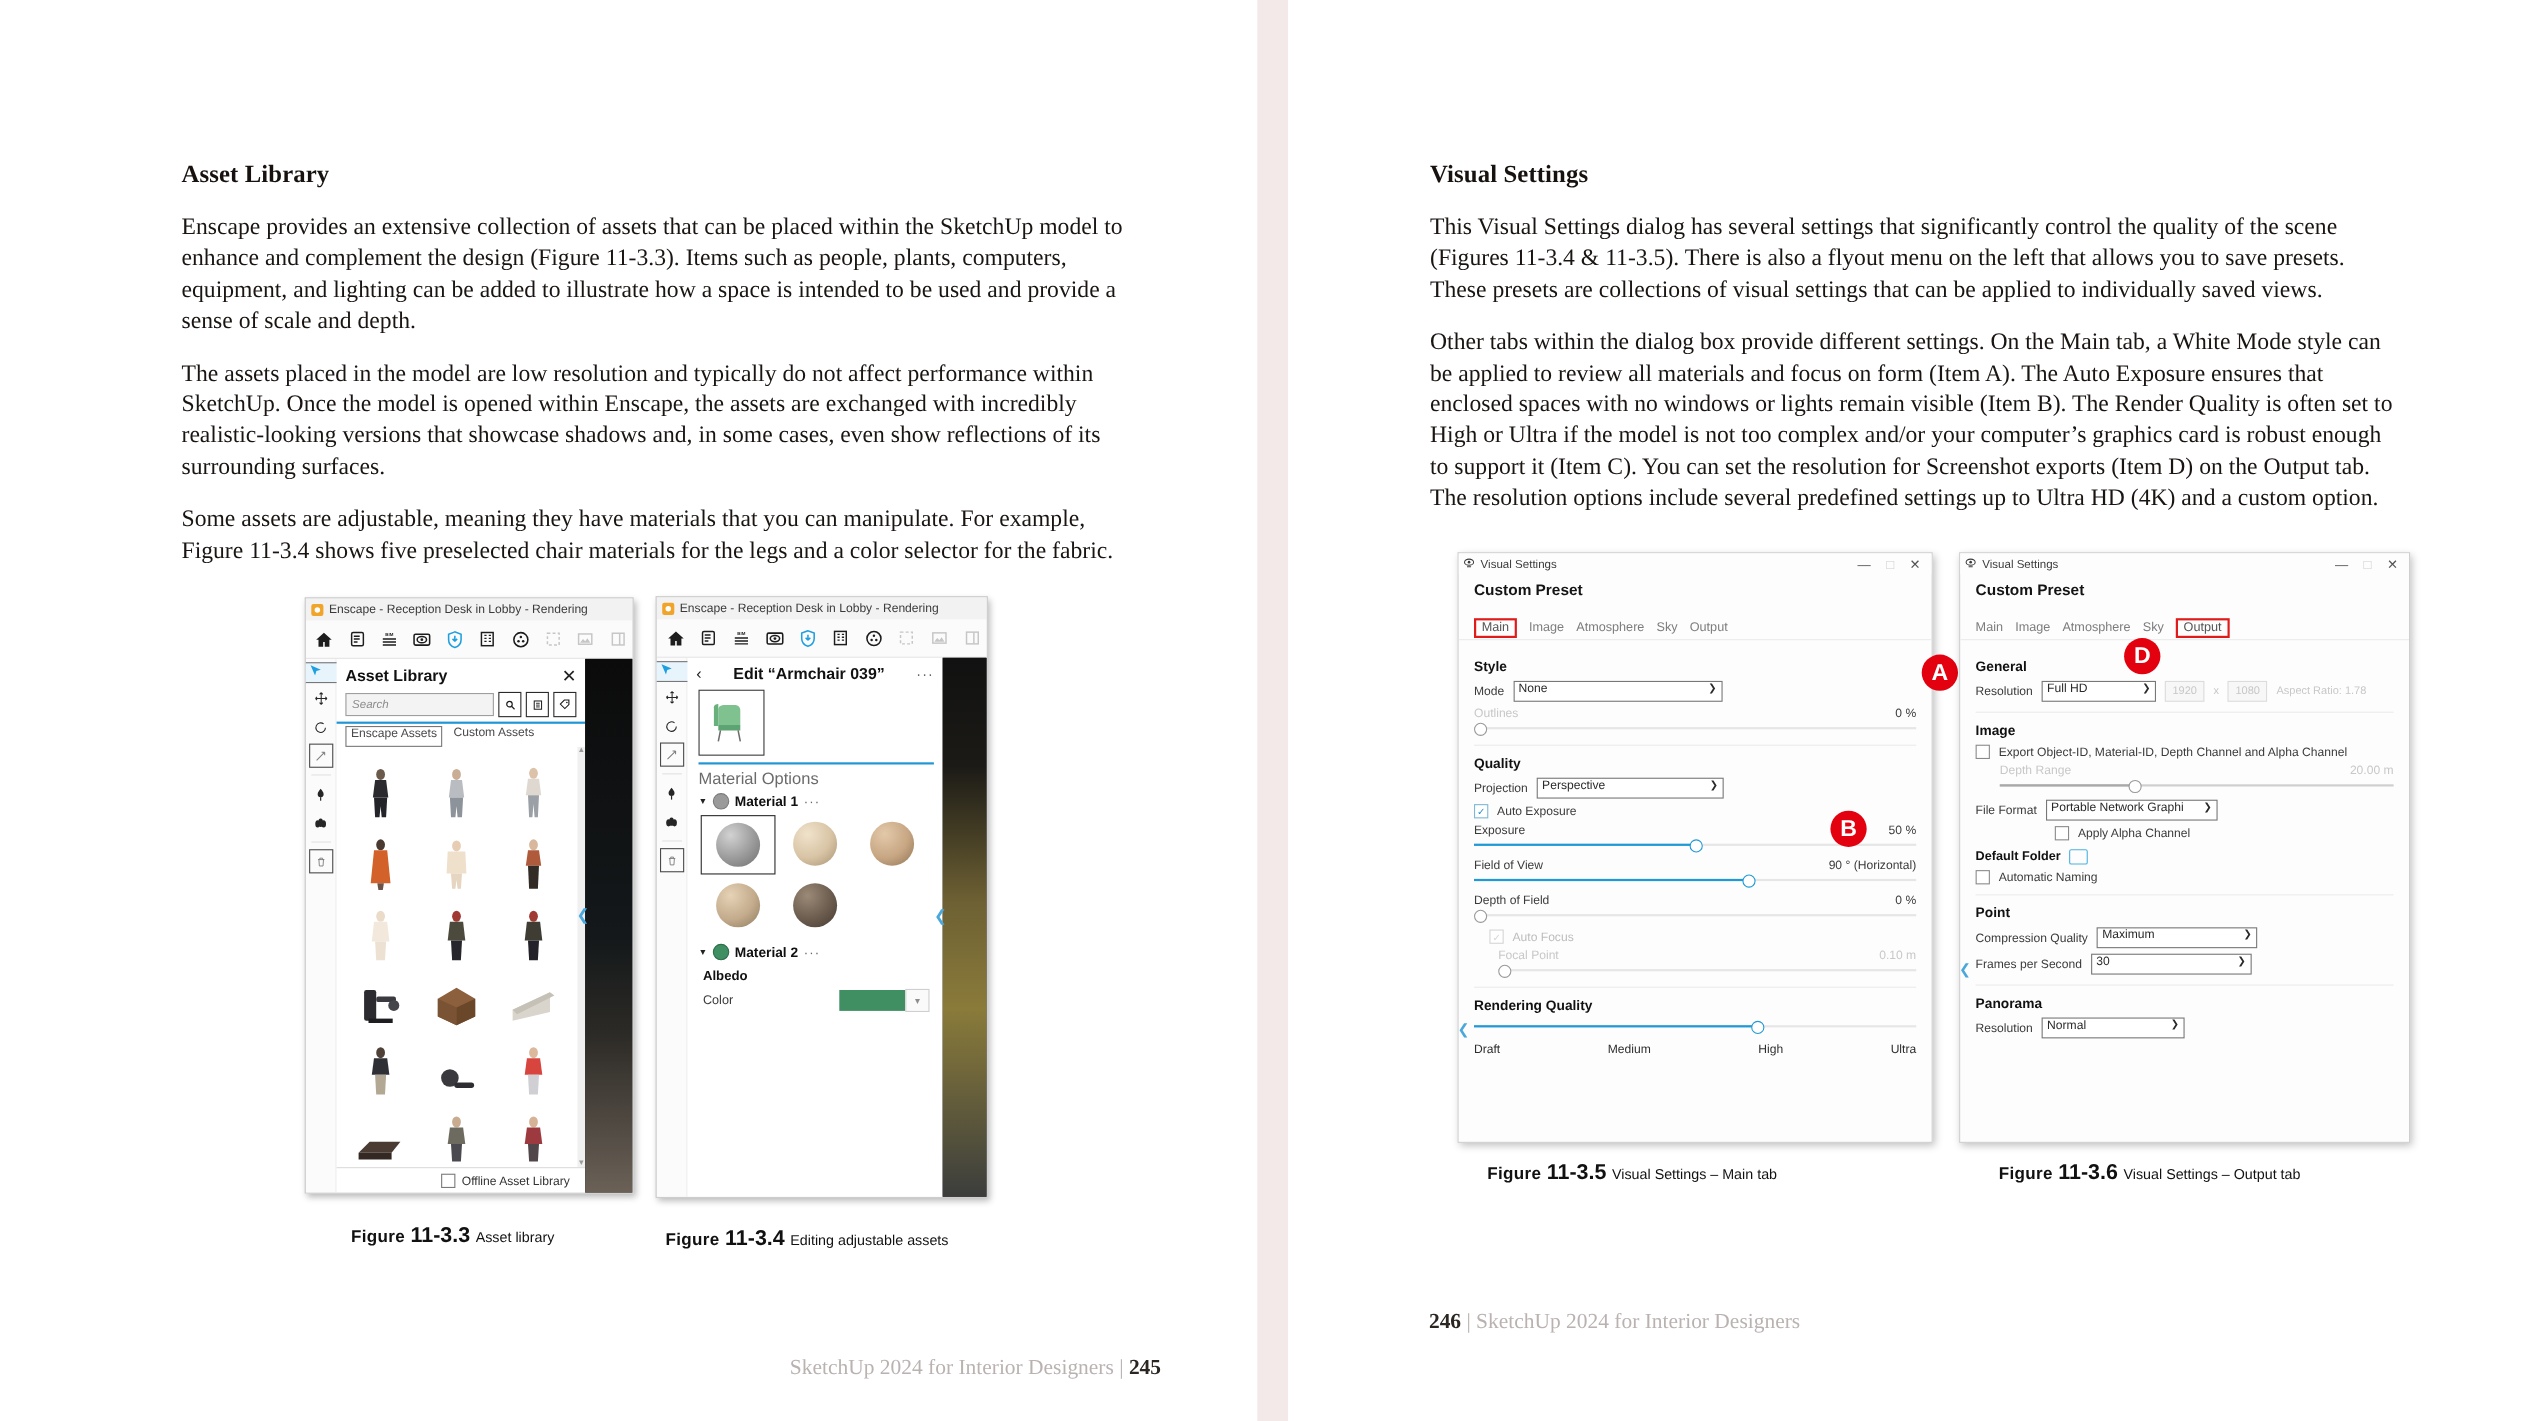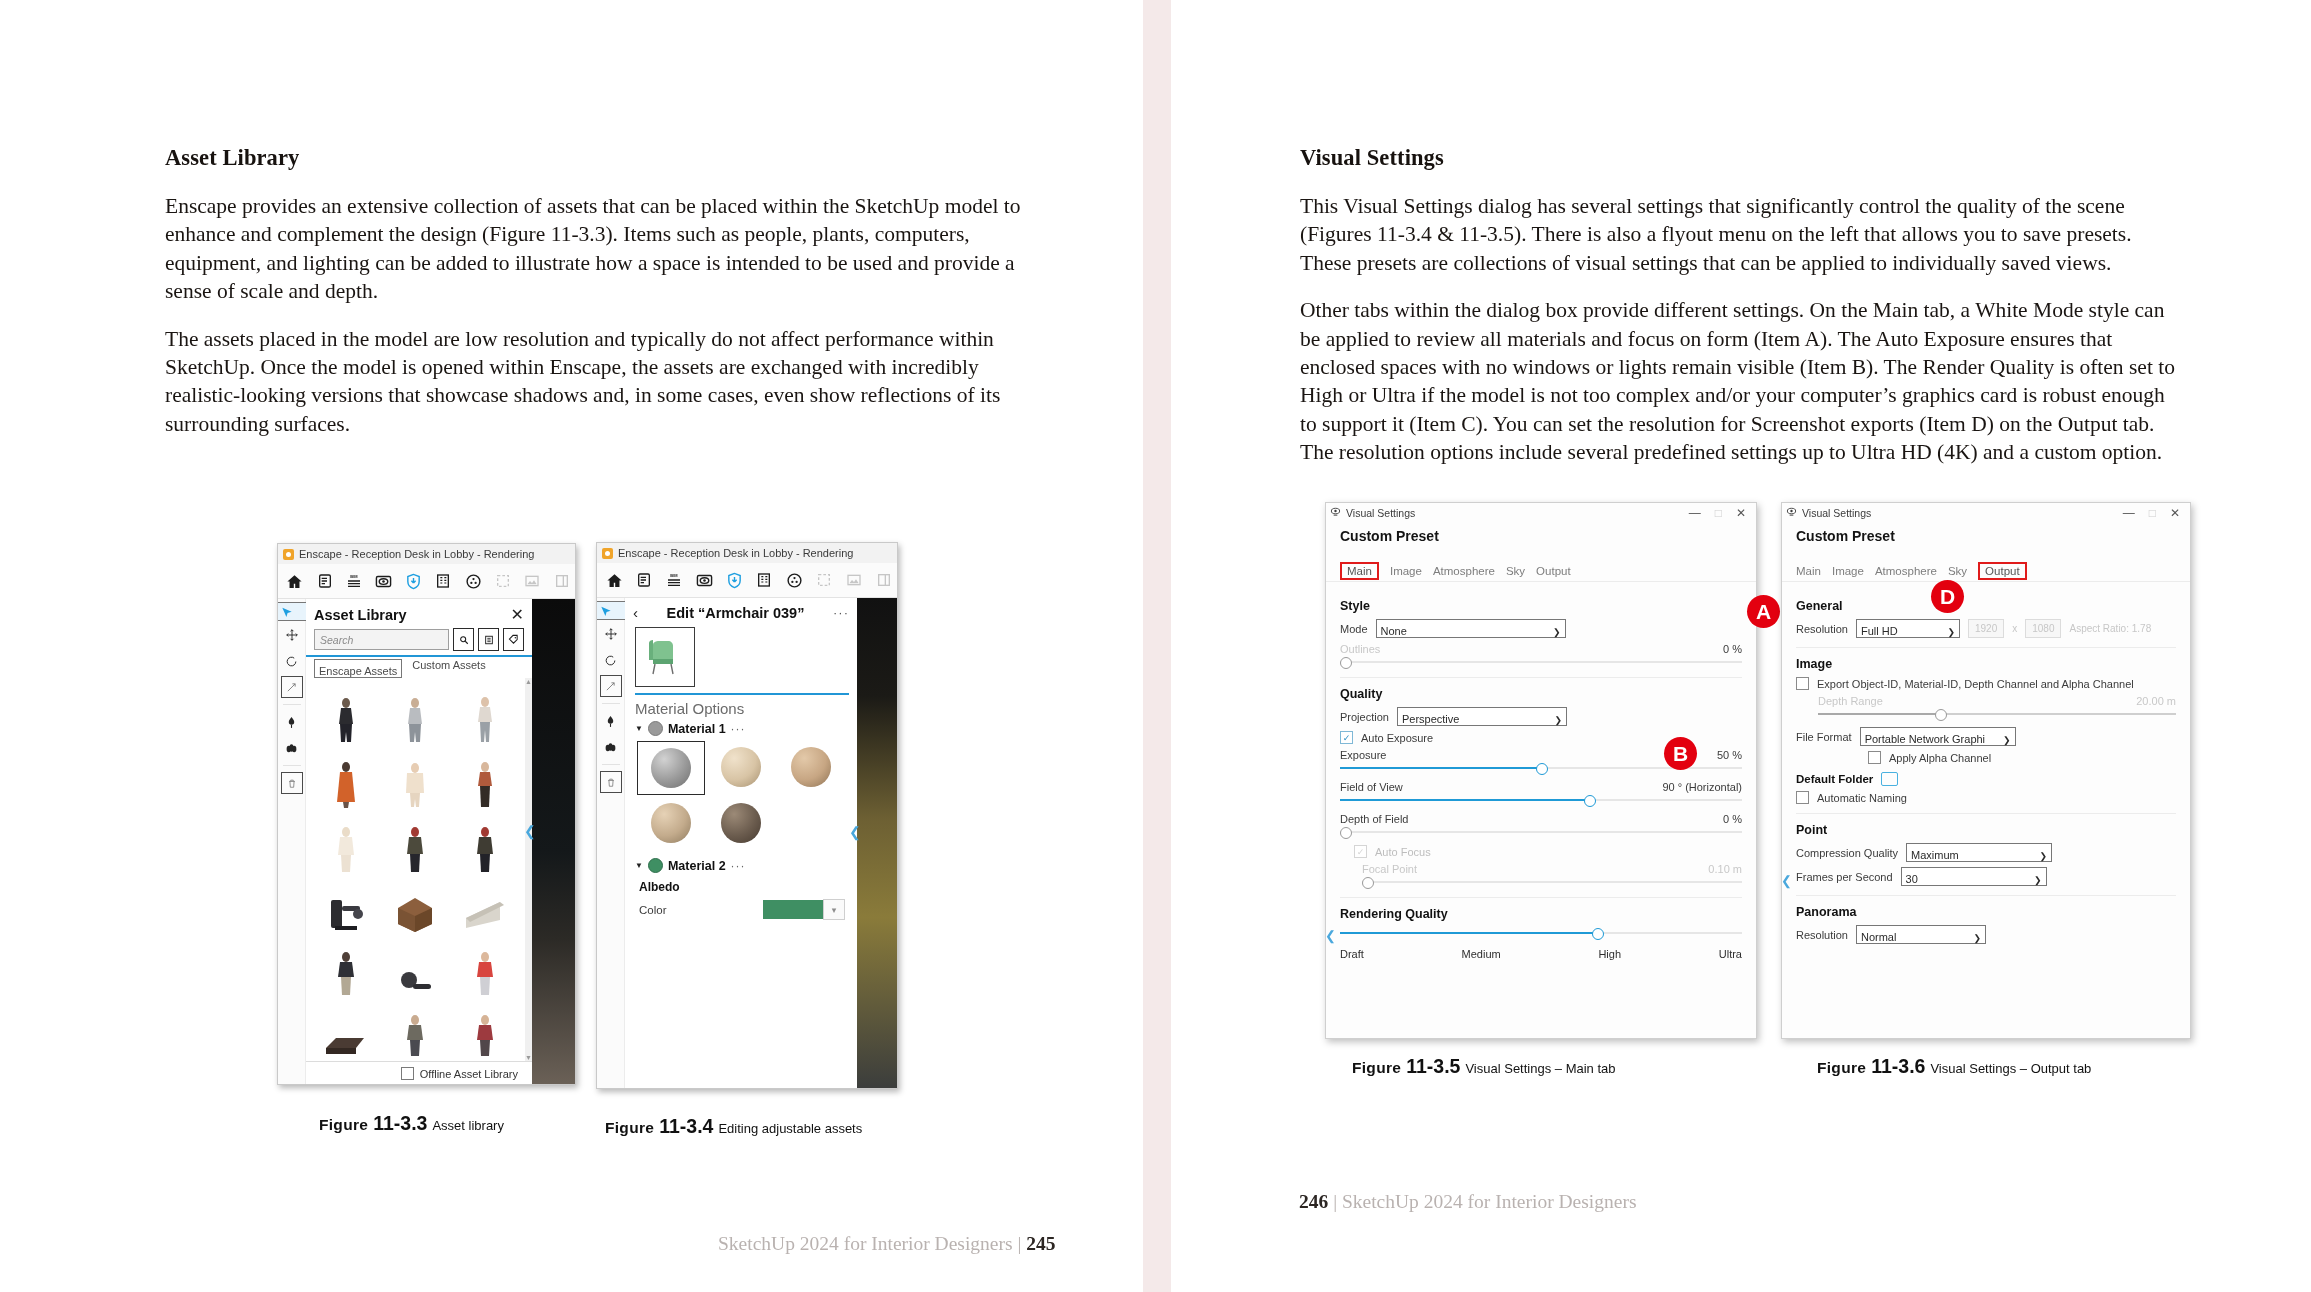--- a/index.html
+++ b/index.html
@@ -99,21 +99,21 @@
   .vs-title{height:19px;display:flex;align-items:center;font-size:10.5px;color:#3b3b3b;padding:0 4px;gap:5px;background:#fdfdfd;}
   .vs-wbtns{margin-left:auto;display:flex;gap:14px;padding-right:6px;color:#555;font-size:12px;}
   .vs-preset{font-weight:bold;font-size:14px;color:#141414;padding:6px 14px 5px 14px;}
   .vs-tabs{display:flex;gap:11px;padding:0 0 4px 14px;font-size:11.5px;color:#7d7d7d;border-bottom:1px solid #ececec;align-items:center;margin-top:16px;}
   .vs-tab.hl{border:2px solid #e01b1b;padding:1px 5px;margin:-3px 0;color:#555;}
   .vs-content{padding:8px 14px 0 14px;}
   .sec{font-weight:bold;font-size:12.5px;color:#111;margin:9px 0 6px 0;}
   .row{display:flex;align-items:center;gap:8px;margin-bottom:5px;font-size:11px;color:#3b3b3b;}
   .lbl{color:#3b3b3b;font-size:11px;}
   .lbl.dim{color:#bdbdbd;}
-  .sel{border:1px solid #777;background:#fff;height:17px;display:flex;align-items:flex-end;
+  .sel{border:1px solid #777;background:#fff;height:17px;display:flex;align-items:flex-start;
      padding:0 4px;font-size:11px;color:#2a2a2a;justify-content:space-between;}
   .chev{font-size:9px;color:#2a2a2a;margin-left:8px;}
   .chk{width:11px;height:11px;border:1px solid #7fb8d6;background:#fff;display:inline-flex;align-items:center;justify-content:center;font-size:9px;color:#2b8fc4;}
   .chk.plain{border-color:#8a8a8a;color:#555;}
   .chk.dim{border-color:#d5d5d5;color:#d5d5d5;}
   .sl-lbl{display:flex;justify-content:space-between;font-size:11px;color:#3b3b3b;margin-bottom:1px;}
   .sl-lbl.dim{color:#c8c8c8;}
   .track{position:relative;height:12px;margin-bottom:7px;}
   .track .bar{position:absolute;top:5px;left:0;right:0;height:2px;background:#e6e6e6;}
   .track .fill{position:absolute;top:5px;left:0;height:2px;background:#1f9ad6;}
@@ -139,20 +139,21 @@
 
   <div class="page page-left">
 
     <div class="col" style="left:165px;top:145px;width:855px;">
       <div class="h3">Asset Library</div>
     </div>
 
     <div class="col" style="left:165px;top:192px;width:858px;">
       <p class="body">Enscape provides an extensive collection of assets that can be placed within the SketchUp model to enhance and complement the design (Figure 11-3.3). Items such as people, plants, computers, equipment, and lighting can be added to illustrate how a space is intended to be used and provide a sense of scale and depth.</p>
       <p class="body">The assets placed in the model are low resolution and typically do not affect performance within SketchUp. Once the model is opened within Enscape, the assets are exchanged with incredibly realistic-looking versions that showcase shadows and, in some cases, even show reflections of its surrounding surfaces.</p>
+      <p class="body">Some assets are adjustable, meaning they have materials that you can manipulate. For example, Figure 11-3.4 shows five preselected chair materials for the legs and a color selector for the fabric.</p>
     </div>
 
     <div class="ensc" style="left:277px;top:543px;width:297px;height:540px;">
       <div class="ensc-title">
         <span class="ensc-logo"></span>
         <span>Enscape - Reception Desk in Lobby - Rendering</span>
       </div>
       <div class="ensc-toolbar">
         <div class="tbi">
             <svg width="17" height="17" viewBox="0 0 24 24">

